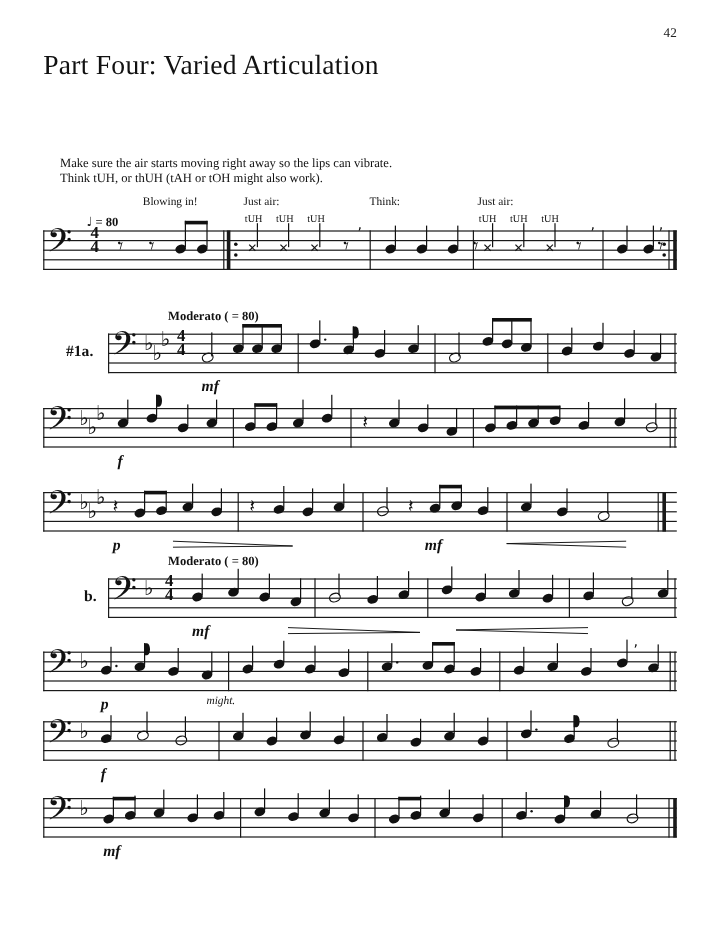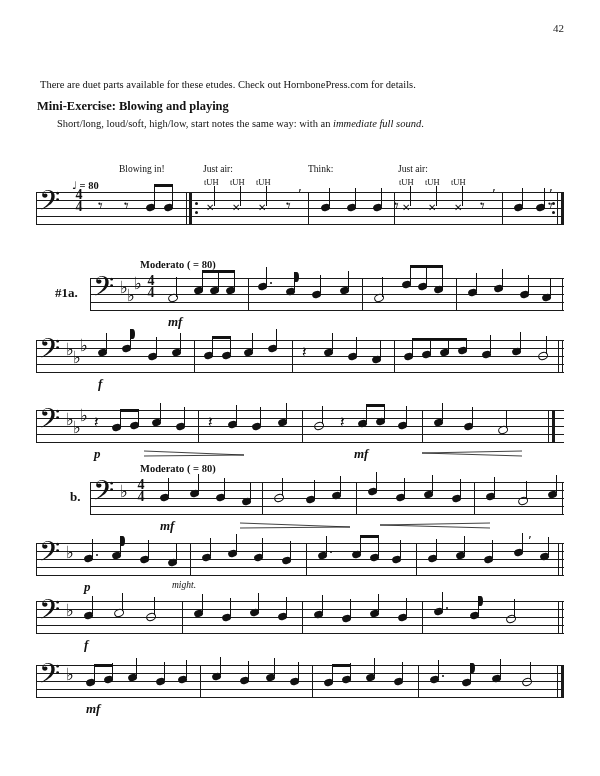--- a/index.html
+++ b/index.html
@@ -230,28 +230,26 @@
     background: #111;
   }
 </style>
 </head>
 <body>
 
 <div class="page">
 
   <div class="page-number">42</div>
 
-
-  <div class="intro-line">There are duet parts available for these etudes. Check out HornbonePress.com for details.</div>
-
-  <div class="subhead">Mini-Exercise: Blowing and playing</div>
-
-  <div class="body-line l1">
-    <span>Short/long, loud/soft, high/low, start notes the same way: with an </span><span class="ital">immediate full sound</span><span>.</span>
-  </div>
+  <div class="title">Part Four: Varied Articulation</div>
+
+
+
+  <div class="body-line l2">Make sure the air starts moving right away so the lips can vibrate.</div>
+  <div class="body-line l3">Think tUH, or thUH (tAH or tOH might also work).</div>
 
   <div class="system" style="top:192px;">
 
     <div class="tempo" style="left:36px; top:-13px;">
       <span class="q">♩</span>
       <span>= 80</span>
     </div>
 
     <div class="cue" style="left:83px; top:-28px;">Blowing in!</div>
     <div class="cue" style="left:167px; top:-28px;">Just air:</div>

